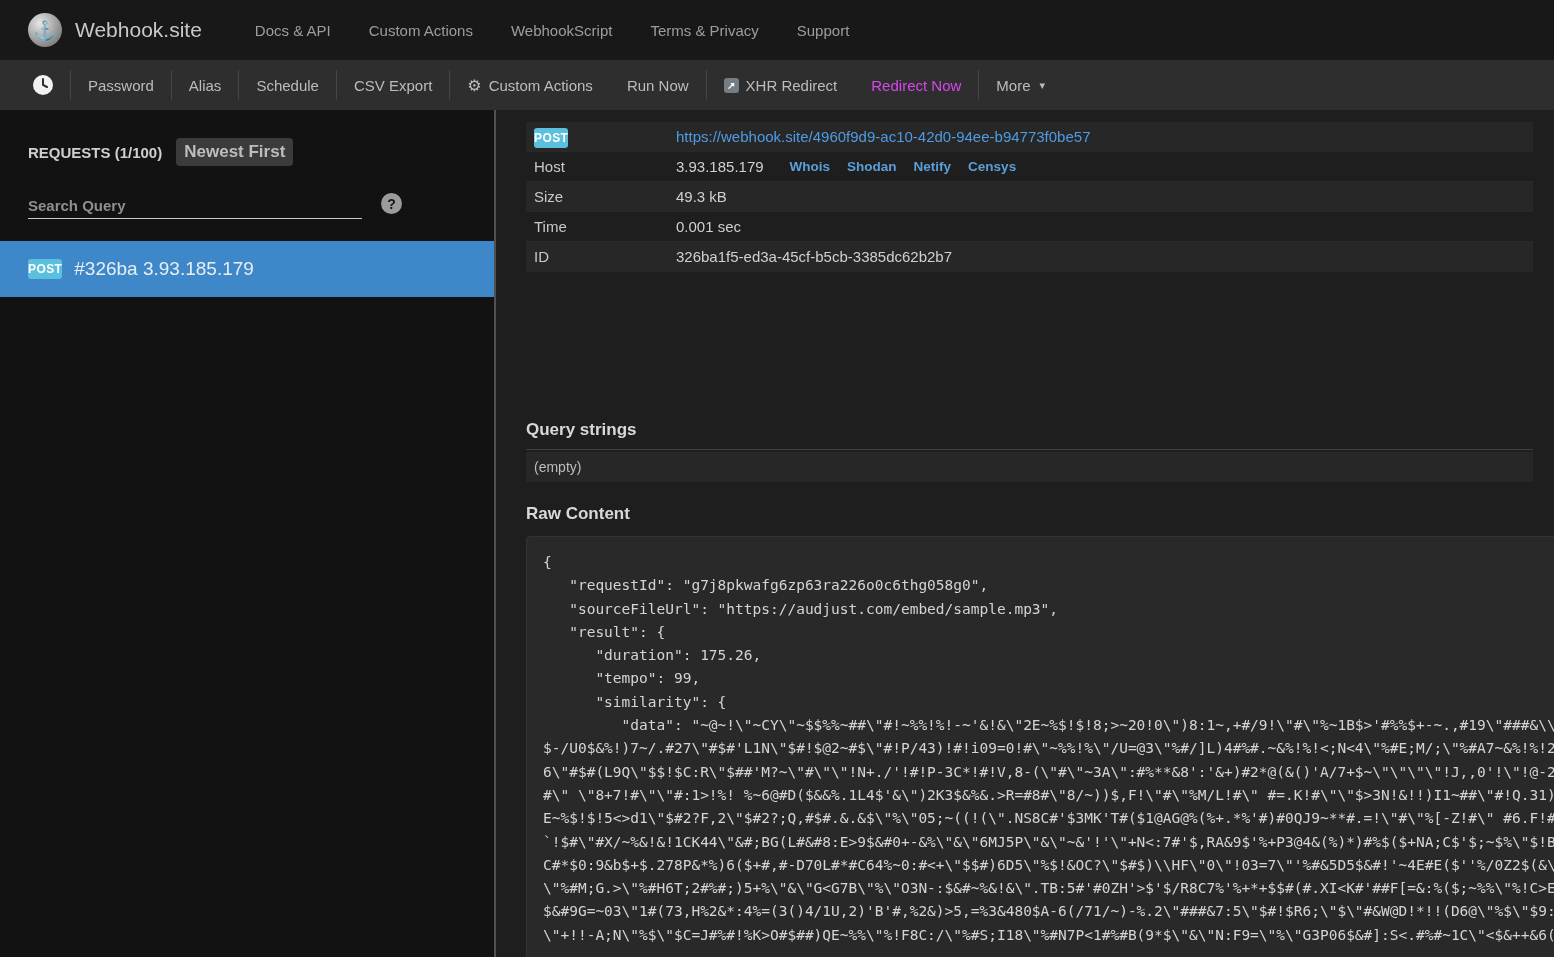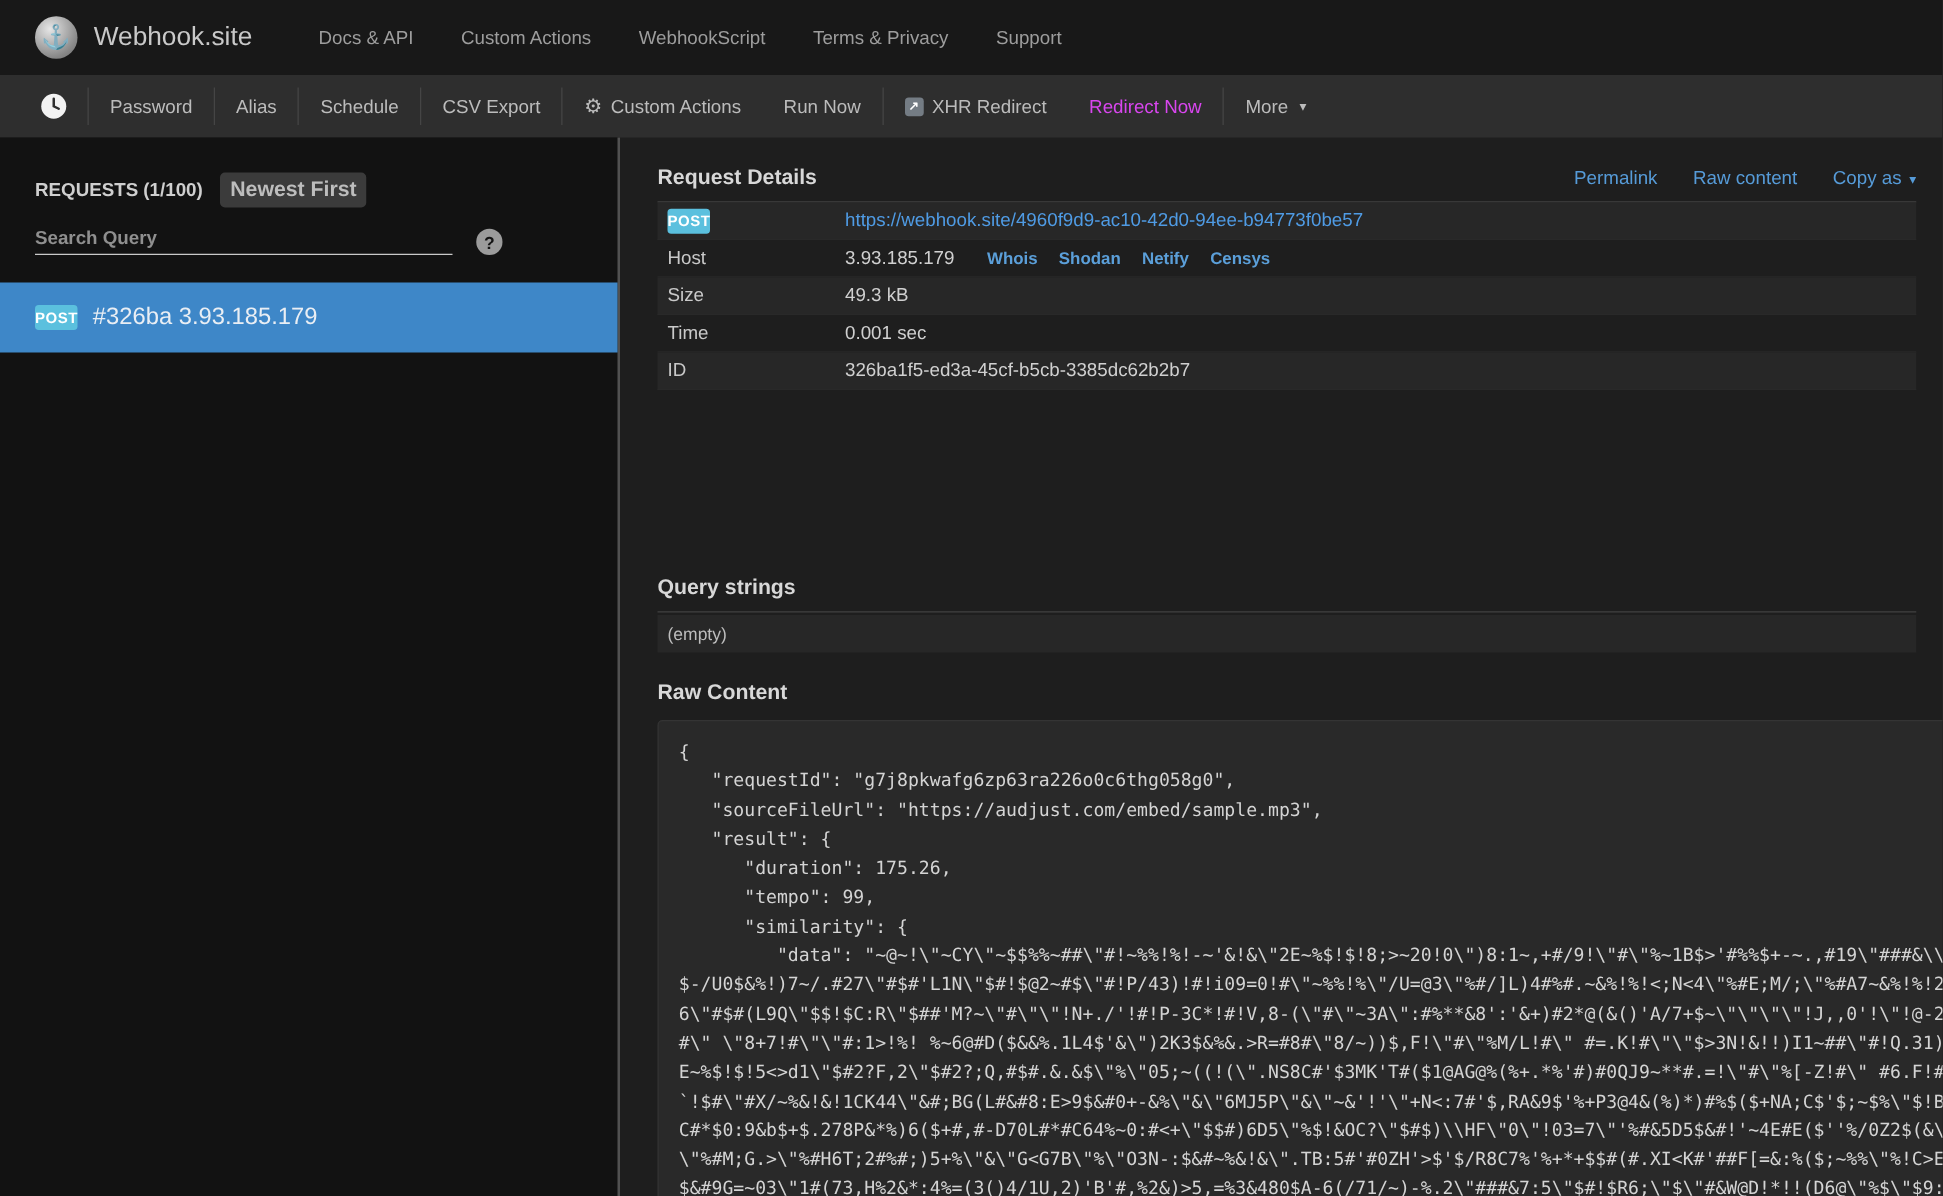--- a/index.html
+++ b/index.html
@@ -31,21 +31,21 @@
   
   .content { display:flex; height:847px; }
 
   
   .sidebar { width:496px; flex:none; background:#121212; border-right:2px solid #515151; }
   .side-pad { padding:28px 28px 0 28px; }
   .req-head { display:flex; align-items:center; gap:14px; }
   .req-title { color:#cfcfcf; font-size:15px; font-weight:bold; }
   .sort-badge { background:#3b3b3b; color:#bdbdbd; font-size:17px; font-weight:bold;
                 padding:4px 8px; border-radius:4px; cursor:pointer; }
-  .search-row { margin-top:12px; display:flex; align-items:flex-end; }
+  .search-row { margin-top:27px; display:flex; align-items:flex-start; }
   .search-row input { width:334px; background:transparent; border:none; outline:none;
                       border-bottom:1px solid #c9c9c9; color:#ddd; font-size:15px; height:26px;
                       font-family:"Liberation Sans",sans-serif; }
   .search-row input::placeholder { color:#8f8f8f; font-weight:bold; }
   .q-icon { margin-left:19px; width:21px; height:21px; border-radius:50%; background:#9b9b9b;
             color:#141414; font-weight:bold; font-size:14px; display:flex; align-items:center;
             justify-content:center; cursor:pointer; }
   .req-item { margin-top:22px; height:56px; background:#3e87c8; display:flex; align-items:center;
               gap:12px; padding:0 28px; cursor:pointer; }
   .method-badge { background:#5bc0de; color:#fff; font-weight:bold; font-size:12px;
@@ -151,28 +151,20 @@
     </div>
     <div class="req-item">
       <span class="method-badge">POST</span>
       <span class="req-label">#326ba 3.93.185.179</span>
     </div>
   </aside>
 
   <main class="main">
 
     <section class="details-col">
-      <div class="section-head">
-        <h2>Request Details</h2>
-        <span class="actions">
-          <a>Permalink</a>
-          <a>Raw content</a>
-          <a><span>Copy as</span> <span class="caret">▾</span></a>
-        </span>
-      </div>
 
       <div class="drow striped">
         <div class="dlabel"><span class="method-badge">POST</span></div>
         <div class="dvalue">
             <a class="val-link">https://webhook.site/4960f9d9-ac10-42d0-94ee-b94773f0be57</a>
           </div>
       </div>
       <div class="drow">
         <div class="dlabel">Host</div>
         <div class="dvalue">

